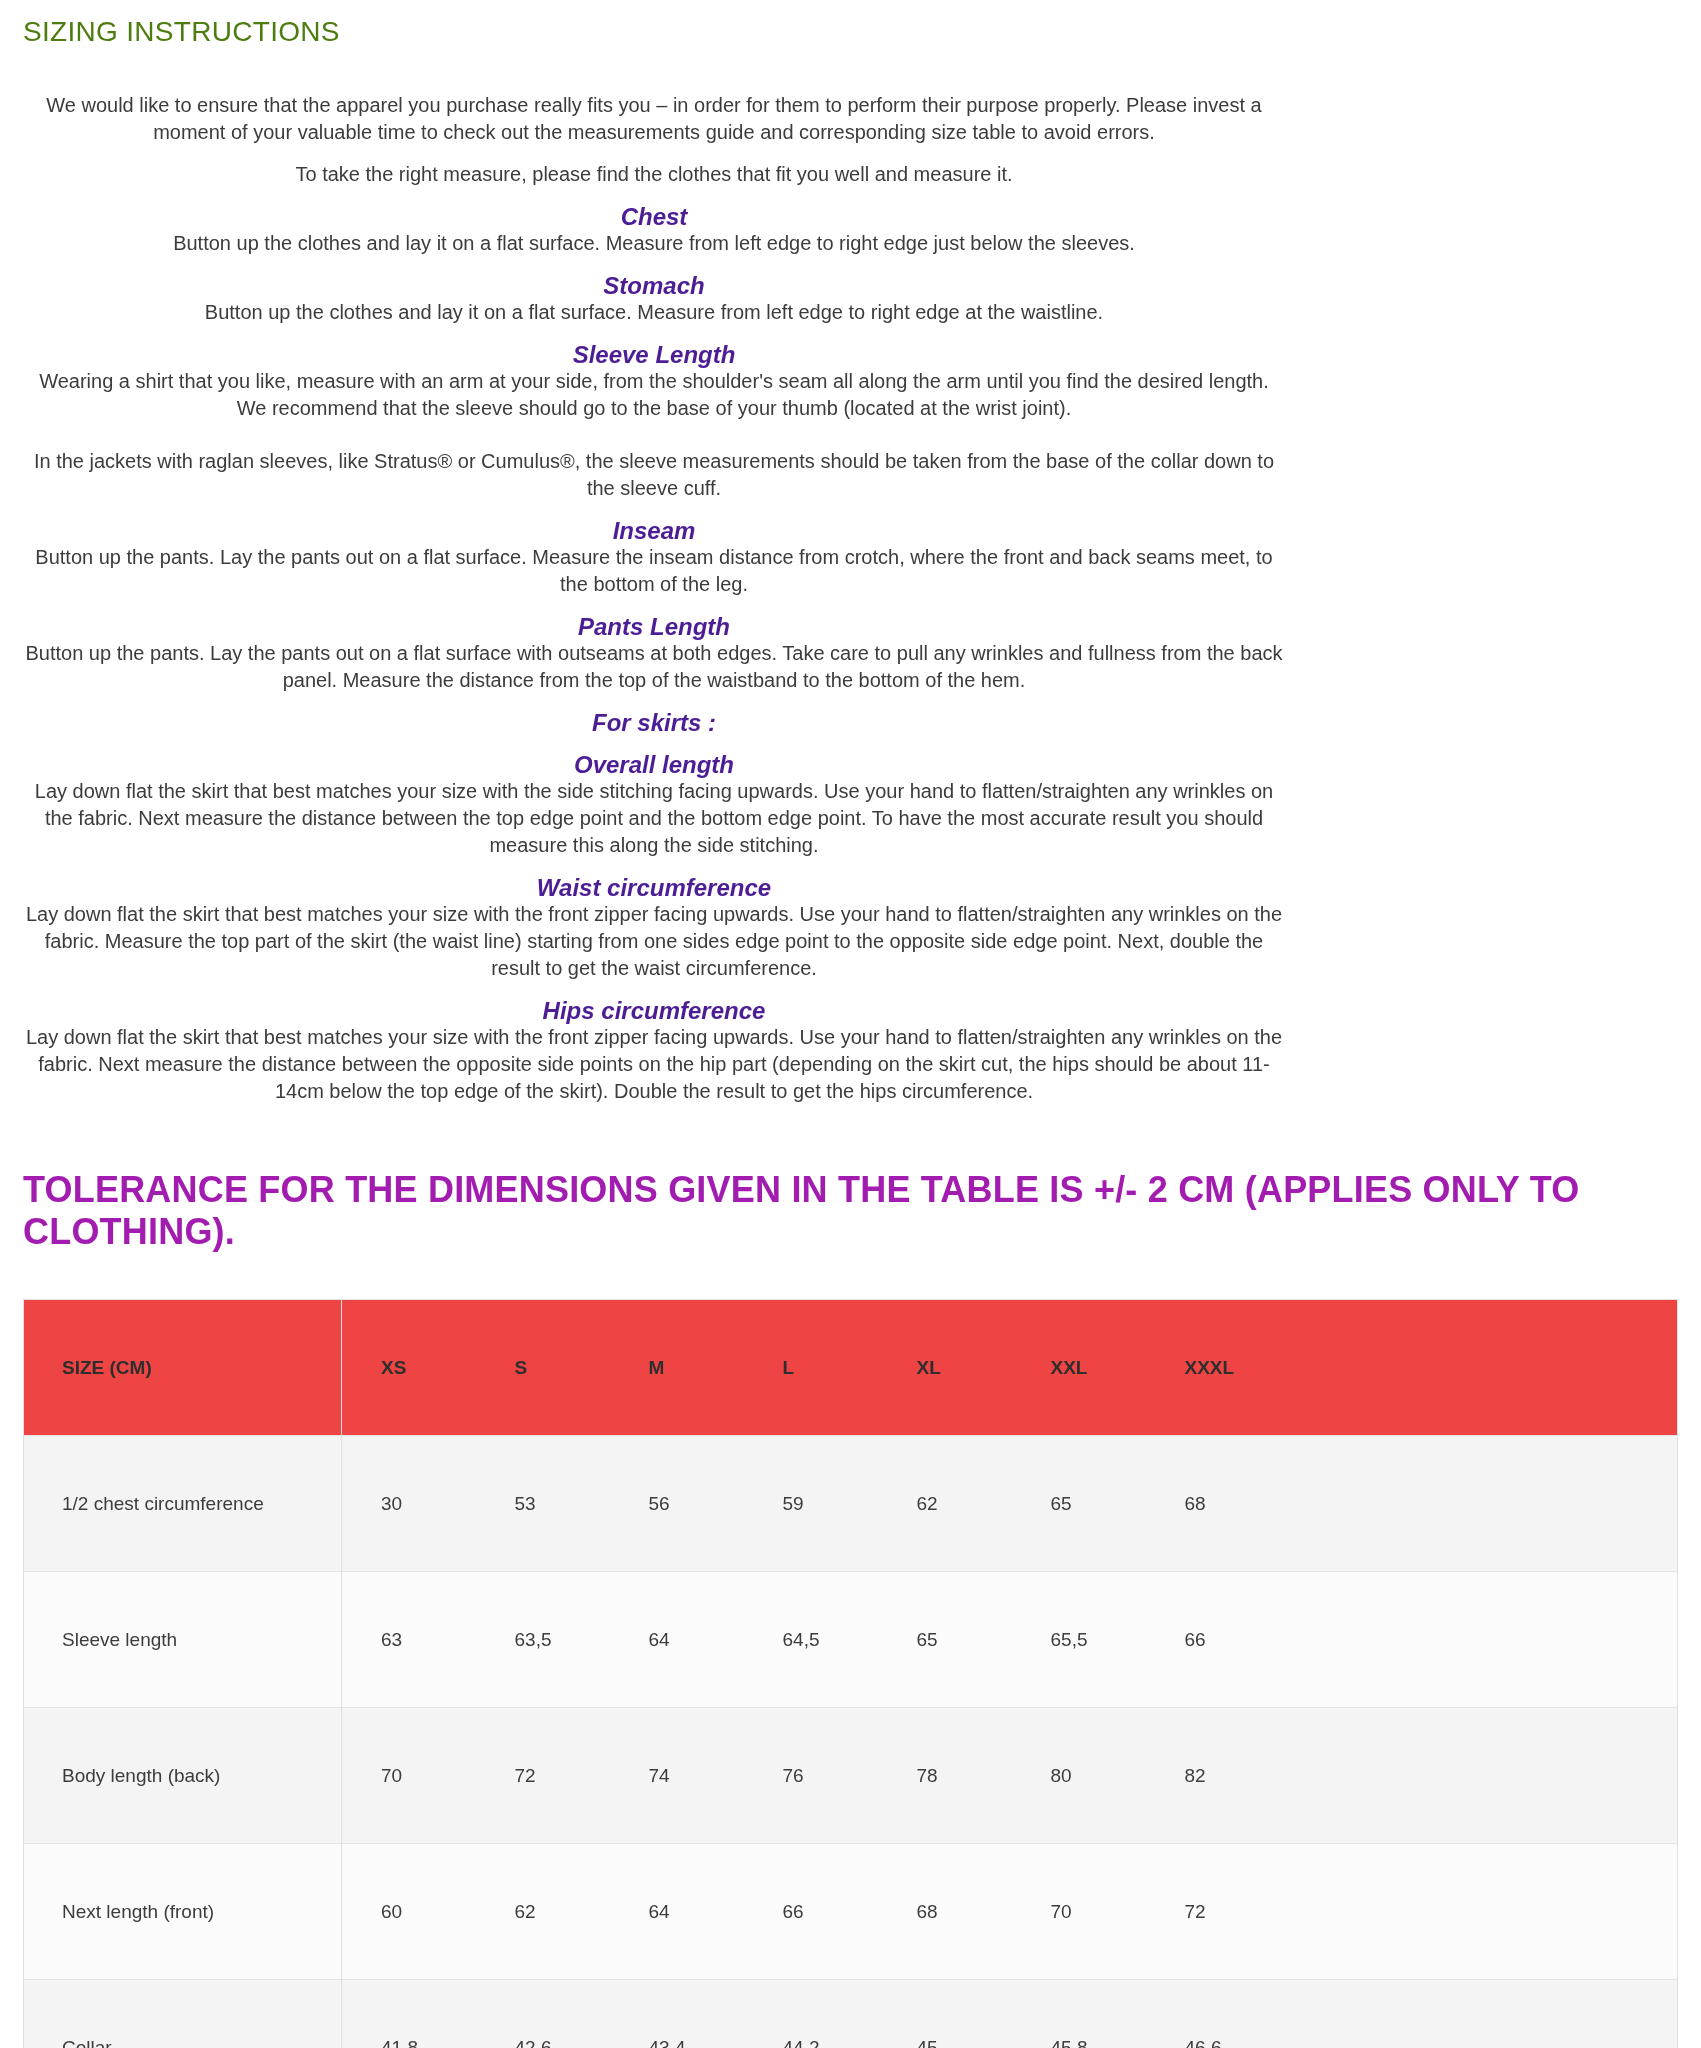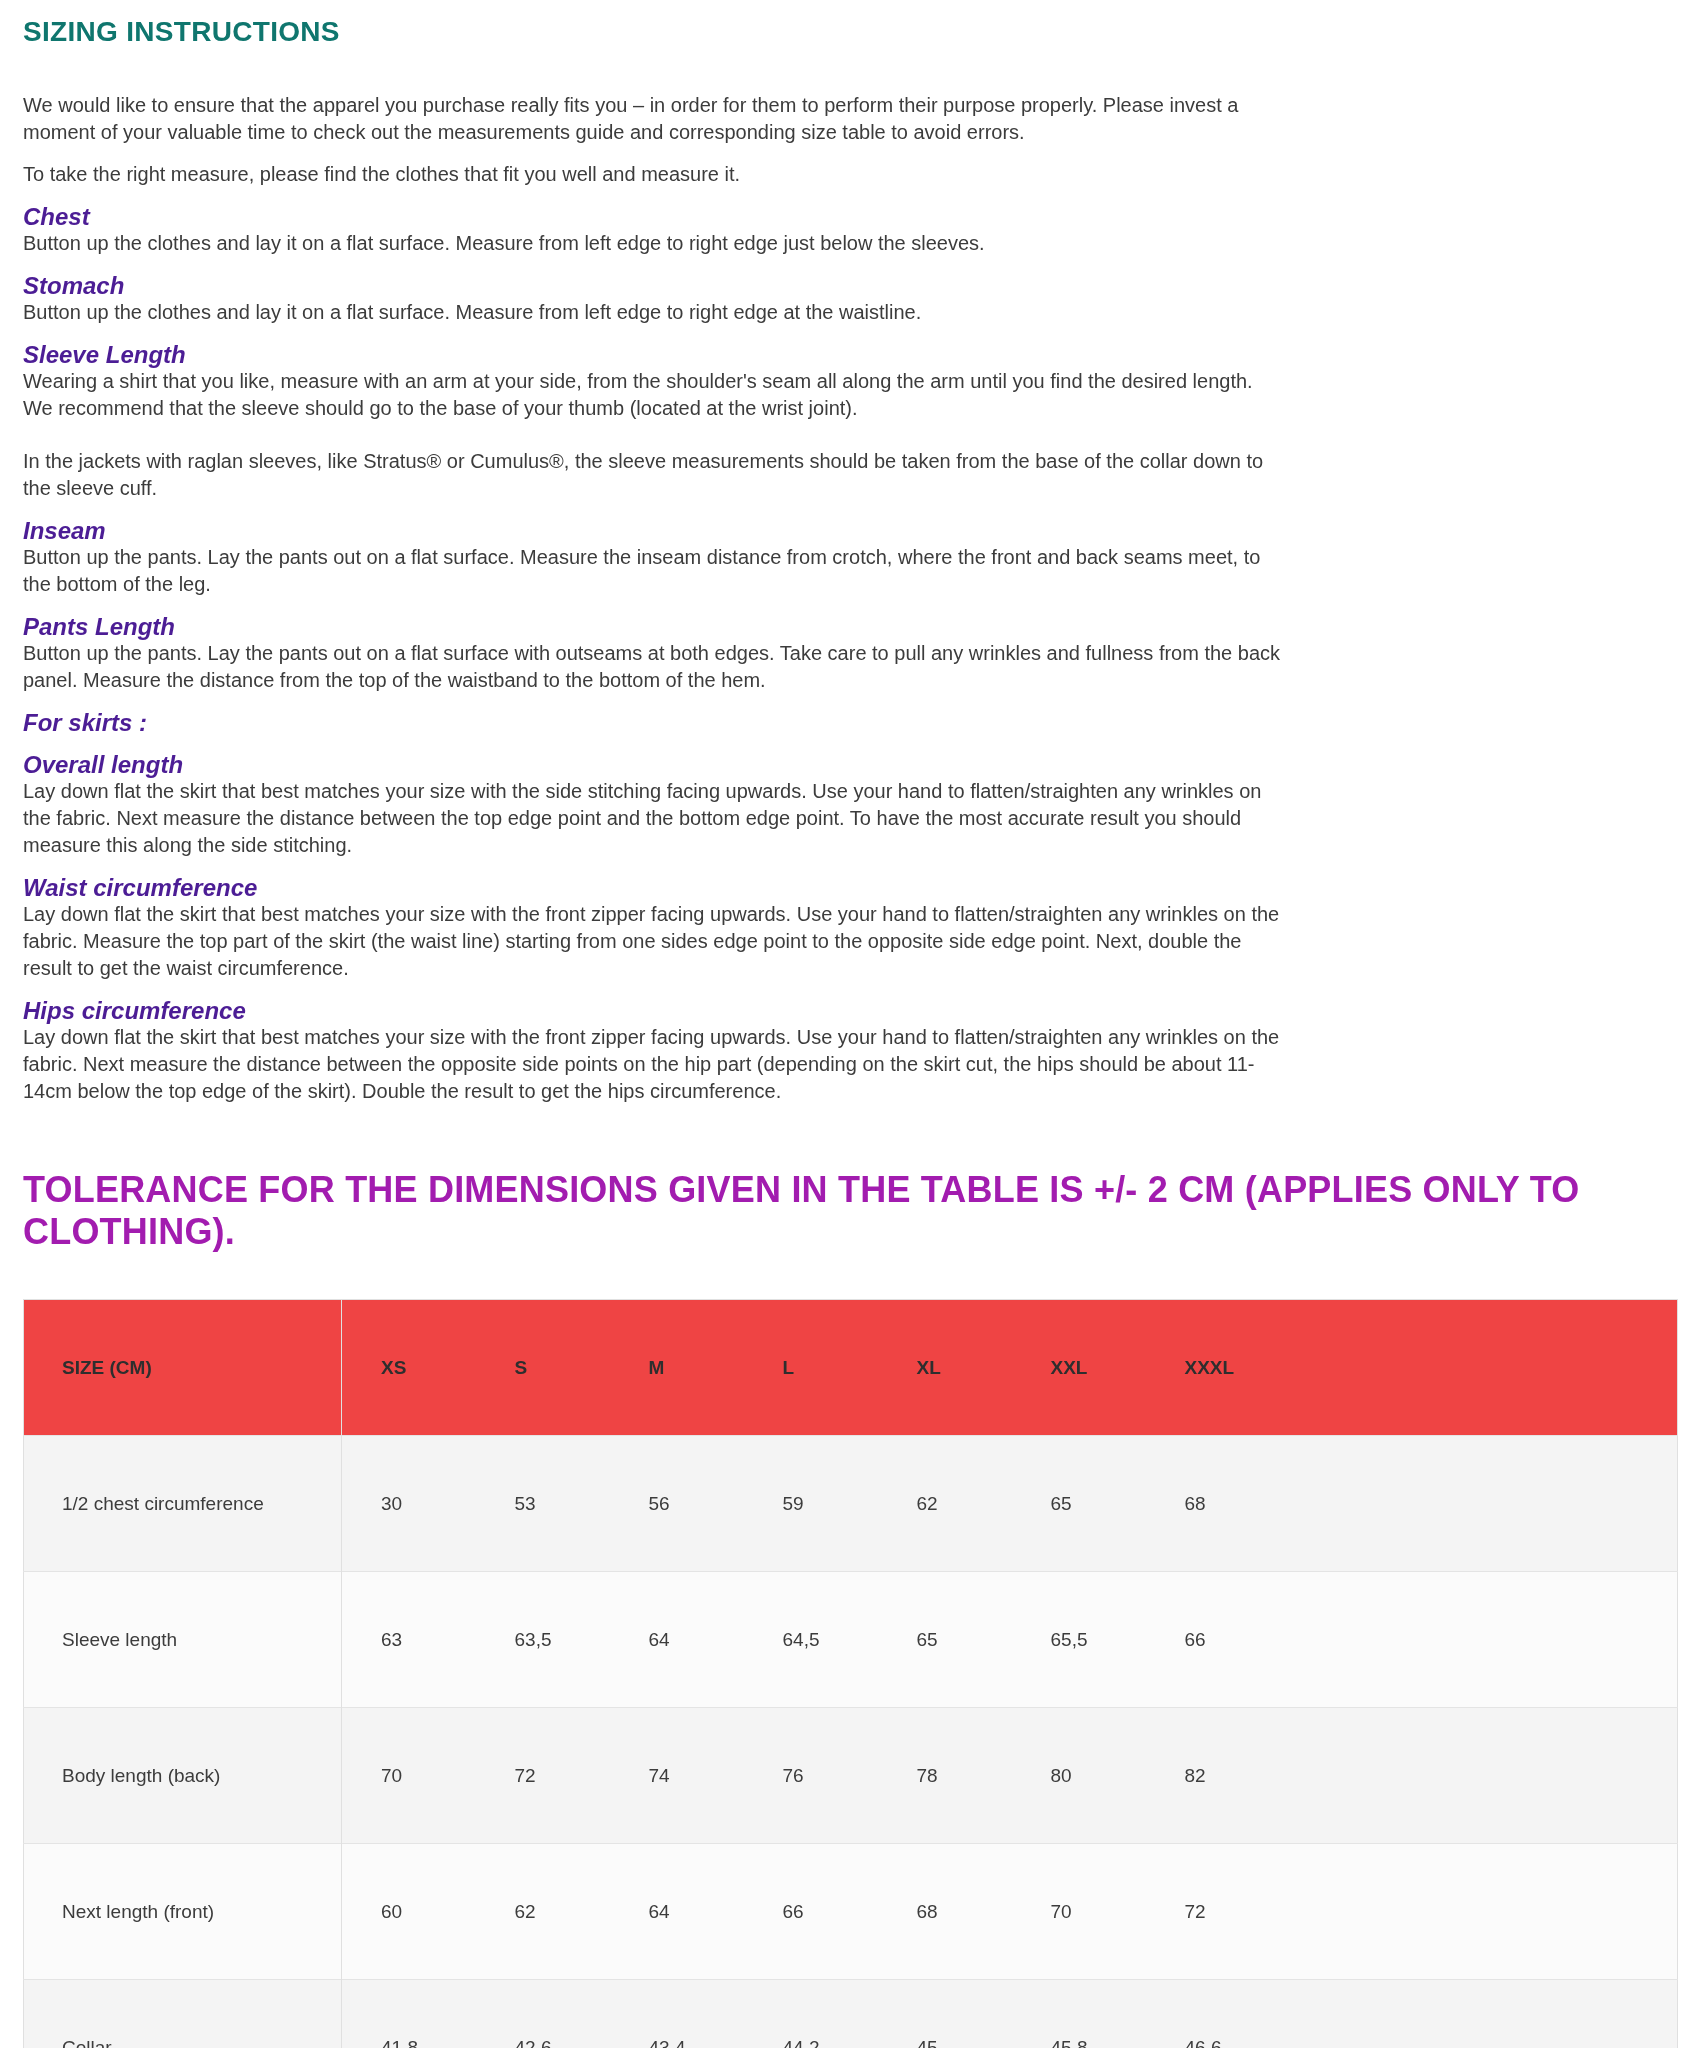--- a/index.html
+++ b/index.html
@@ -6,26 +6,26 @@
   html, body { margin: 0; padding: 0; }
   body {
     width: 1701px;
     height: 2048px;
     overflow: hidden;
     background: #ffffff;
     font-family: "Liberation Sans", sans-serif;
     color: #3c3c3c;
   }
   .page { padding: 16px 23px 0 23px; }
-  .text-col { max-width: 1262px; }
+  .text-col { max-width: 1262px; text-align: center; }
 
   h1.page-title {
     font-size: 28px;
-    font-weight: 700;
-    color: #0f766e;
+    font-weight: 400;
+    color: #4d7c0f;
     margin: 0 0 44px 0;
     letter-spacing: 0.3px;
   }
   p.body-text {
     font-size: 20px;
     line-height: 27px;
     margin: 0 0 15px 0;
   }
   section { margin: 0 0 15px 0; }
   h3.section-heading {

